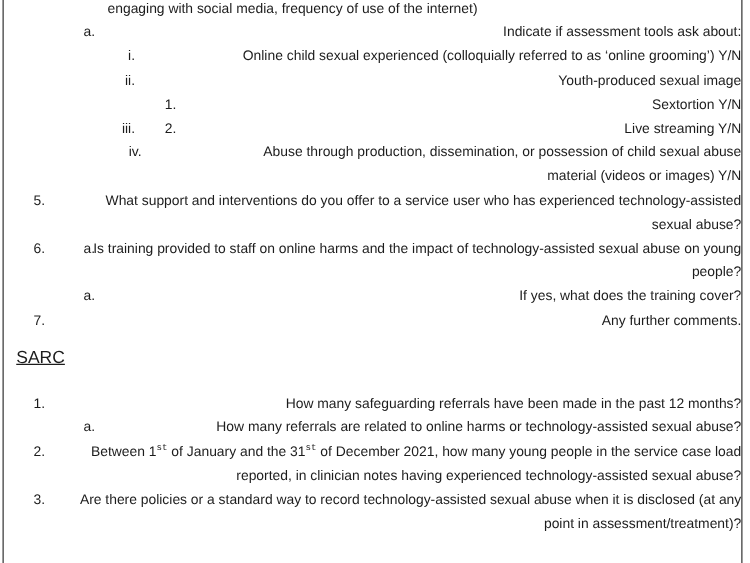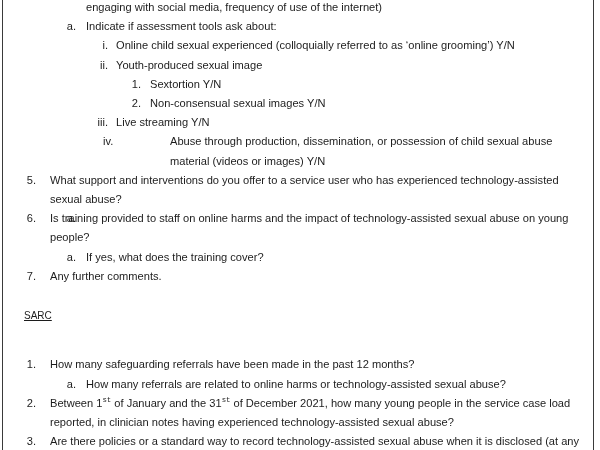--- a/index.html
+++ b/index.html
@@ -56,20 +56,21 @@
   .li-line {
     position: relative;
   }
   .marker {
     position: absolute;
     text-align: right;
     font-family: "Liberation Sans", "DejaVu Sans", sans-serif;
   }
   .txt {
     display: block;
+    text-align: right;
   }
 
   
   .n1 > li > .li-line { padding-left: 47px; }
   .n1 > li > .li-line > .marker { left: 0; width: 33px; }
 
   
   .n2 > li > .li-line { padding-left: 83px; }
   .n2 > li > .li-line > .marker { left: 0; width: 73px; }
 
@@ -84,23 +85,23 @@
   
   .n3 > li.tabbed > .li-line { padding-left: 167px; }
   .n3 > li.tabbed > .li-line > .marker { left: 0; width: 105px; text-align: right; padding-left: 100px; box-sizing: border-box; }
 
   
   .orphan-line {
     padding-left: 83px;
   }
 
   .section-head {
-    margin: 11px;
+    margin: 0;
     padding-left: 10px;
-    font-size: 10px;
+    font-size: 14px;
     line-height: 19.2px;
     font-weight: normal;
     text-decoration: underline;
     font-family: "Liberation Sans", "DejaVu Sans", sans-serif;
   }
 
   .spacer { height: 19.2px; }
   .spacer-sm { height: 9px; }
 
   sup {
@@ -142,21 +143,20 @@
             <ol class="lvl n4">
               <li>
                 <div class="li-line">
                   <span class="marker">1.</span>
                   <span class="txt">Sextortion Y/N</span>
                 </div>
               </li>
               <li>
                 <div class="li-line">
                   <span class="marker">2.</span>
-                  <span class="txt">Non-consensual sexual images Y/N</span>
                 </div>
               </li>
             </ol>
           </li>
 
           <li>
             <div class="li-line">
               <span class="marker">iii.</span>
               <span class="txt">Live streaming Y/N</span>
             </div>

